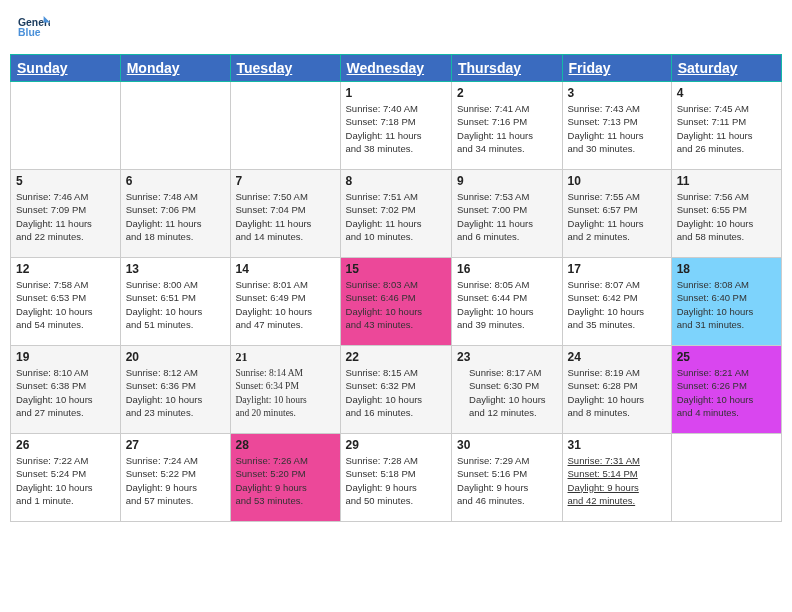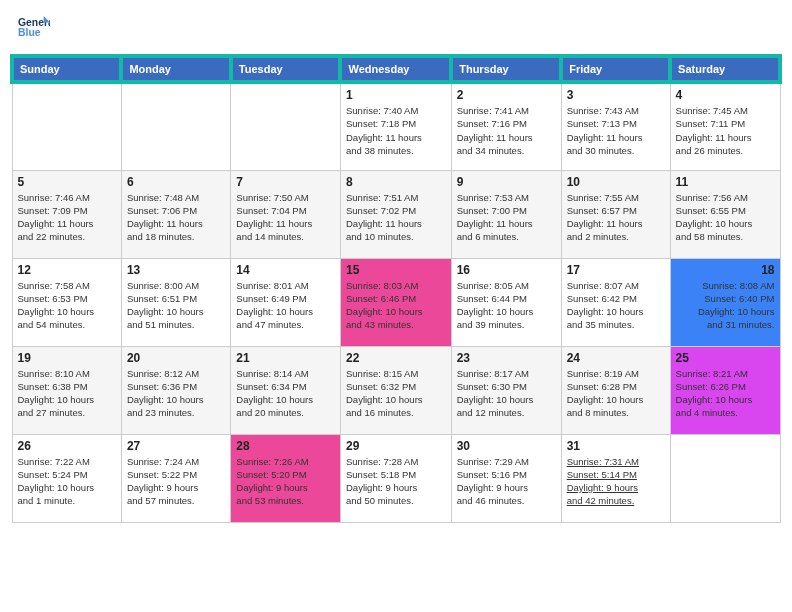--- a/index.html
+++ b/index.html
@@ -43,23 +43,24 @@
     table {
       width: 100%;
       border-collapse: collapse;
       font-size: 10px;
     }
     thead tr th {
       background-color: #3a6bbf;
       color: #fff;
       text-align: left;
       padding: 5px 6px;
-      font-size: 11px;
+      font-size: 14px;
       font-weight: bold;
-      border: 4px solid #14b8a6;
+      border: 1px solid #14b8a6;
+      text-decoration: underline;
     }
     td {
       border: 1px solid #ccc;
       vertical-align: top;
       padding: 4px 5px;
       width: 113px;
       height: 88px;
       background: #fff;
     }
     .day-num {
@@ -234,21 +235,21 @@
 Daylight: 10 hours
 and 39 minutes.</div>
         </td>
         <td style="background: rgb(255, 255, 255);">
           <div class="day-num">17</div>
           <div class="day-info" style="white-space: pre-line;">Sunrise: 8:07 AM
 Sunset: 6:42 PM
 Daylight: 10 hours
 and 35 minutes.</div>
         </td>
-        <td style="background: #3b82f6; text-align: right;">
+        <td style="background: #7dd3fc;">
           <div class="day-num">18</div>
           <div class="day-info" style="white-space: pre-line;">Sunrise: 8:08 AM
 Sunset: 6:40 PM
 Daylight: 10 hours
 and 31 minutes.</div>
         </td>
       </tr>
       <tr>
         <td style="background: rgb(245, 245, 245);">
           <div class="day-num">19</div>
@@ -257,37 +258,37 @@
 Daylight: 10 hours
 and 27 minutes.</div>
         </td>
         <td style="background: rgb(245, 245, 245);">
           <div class="day-num">20</div>
           <div class="day-info" style="white-space: pre-line;">Sunrise: 8:12 AM
 Sunset: 6:36 PM
 Daylight: 10 hours
 and 23 minutes.</div>
         </td>
-        <td style="background: rgb(245, 245, 245);">
+        <td style="background: rgb(245, 245, 245); font-family: Liberation Serif, serif;">
           <div class="day-num">21</div>
           <div class="day-info" style="white-space: pre-line;">Sunrise: 8:14 AM
 Sunset: 6:34 PM
 Daylight: 10 hours
 and 20 minutes.</div>
         </td>
         <td style="background: rgb(245, 245, 245);">
           <div class="day-num">22</div>
           <div class="day-info" style="white-space: pre-line;">Sunrise: 8:15 AM
 Sunset: 6:32 PM
 Daylight: 10 hours
 and 16 minutes.</div>
         </td>
         <td style="background: rgb(245, 245, 245);">
           <div class="day-num">23</div>
-          <div class="day-info" style="white-space: pre-line;">Sunrise: 8:17 AM
+          <div class="day-info" style="white-space: pre-line; margin-left: 12px;">Sunrise: 8:17 AM
 Sunset: 6:30 PM
 Daylight: 10 hours
 and 12 minutes.</div>
         </td>
         <td style="background: rgb(245, 245, 245);">
           <div class="day-num">24</div>
           <div class="day-info" style="white-space: pre-line;">Sunrise: 8:19 AM
 Sunset: 6:28 PM
 Daylight: 10 hours
 and 8 minutes.</div>

